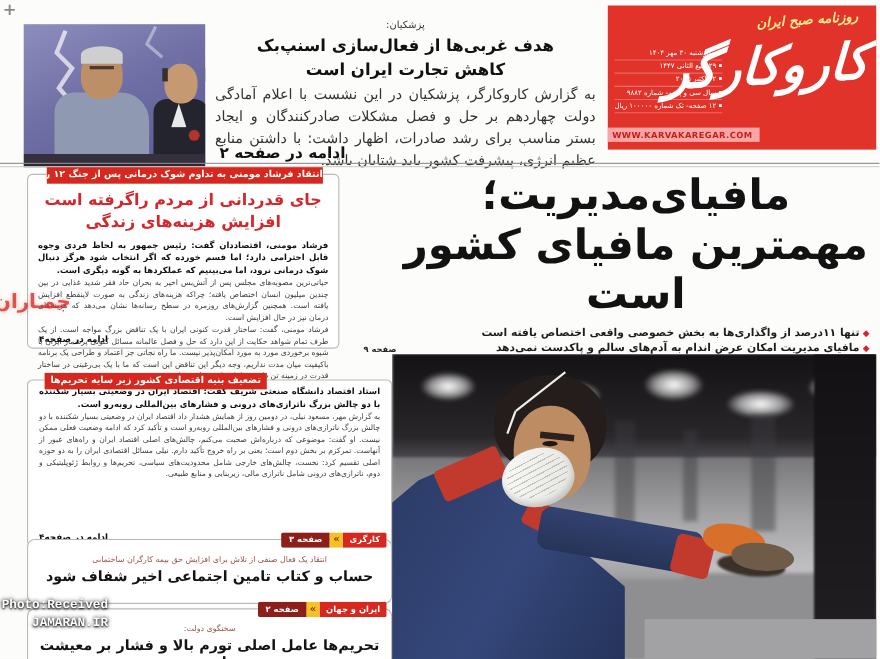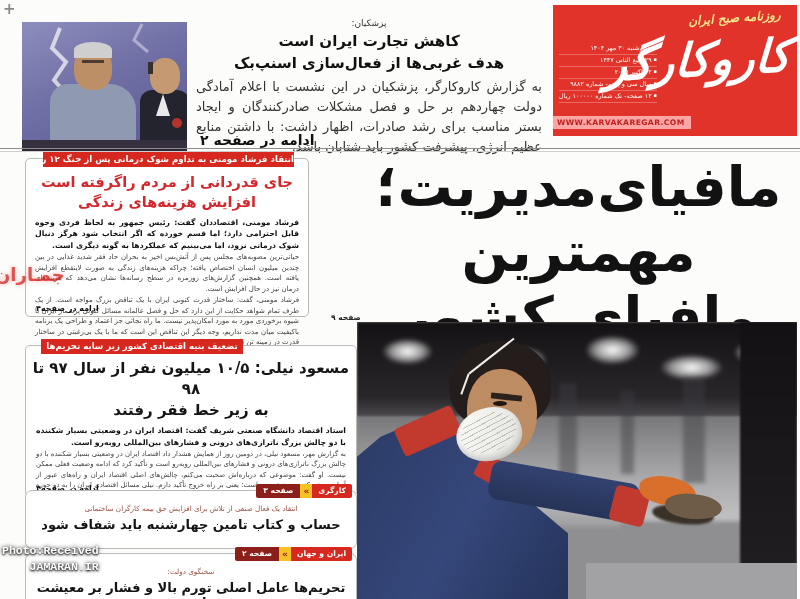--- a/index.html
+++ b/index.html
@@ -46,21 +46,21 @@
   .masthead .site{position:absolute;left:0;bottom:7px;background:#fca5a5;color:#c11f1c;font-size:7.6px;
       font-weight:bold;padding:2px 6px 2px 4px;letter-spacing:.4px;}
 
   
   .rule-a{left:0;top:148px;width:800px;height:1px;background:#8d8d8d;}
   .rule-b{left:0;top:151px;width:800px;height:1px;background:#cfcfcc;}
 
   
   .lead-story{left:360px;top:155px;width:437px;text-align:center;color:#141414;}
   .lead-story .kicker{font-size:11.5px;color:#2b2b2b;margin-bottom:2px;}
-  .lead-story .h1{font-size:55px;font-weight:800;line-height:1.18;letter-spacing:-1px;color:#121212;}
+  .lead-story .h1{font-size:38px;font-weight:800;line-height:1.18;letter-spacing:-1px;color:#121212;}
   .lead-story .bullets{margin-top:7px;direction:rtl;text-align:right;padding-right:6px;
       font-size:9.8px;font-weight:bold;line-height:1.4;color:#1d1d1d;}
   .lead-story .bullets .mk{color:#d5272b;font-size:8px;margin-left:3px;}
   .page-ref{left:331px;top:313px;font-size:7.5px;font-weight:bold;color:#222;}
 
   
   .nbox{background:#fff;border:1px solid #b9b9b6;border-radius:5px;}
   .nbox .banner{position:absolute;height:15px;background:#d6281f;color:#fff;font-size:8.6px;font-weight:bold;
       text-align:center;line-height:15px;white-space:nowrap;overflow:hidden;}
   .nbox .cont{position:absolute;left:10px;bottom:3px;font-size:8px;font-weight:bold;color:#111;}
@@ -150,22 +150,22 @@
     <div class="meet-man2-shirt"></div>
     <div class="meet-man2-head"></div>
     <div class="meet-man2-hair"></div>
     <div class="meet-flower"></div>
     <div class="meet-desk"></div>
   </div>
 
   <div class="abs top-article rtl">
     <div class="kicker">پزشکیان:</div>
     <div class="headline">
+      <div>هدف غربی‌ها از فعال‌سازی اسنپ‌بک</div>
       <div>کاهش تجارت ایران است</div>
-      <div>هدف غربی‌ها از فعال‌سازی اسنپ‌بک</div>
     </div>
     <div class="bodytxt">به گزارش کاروکارگر، پزشکیان در این نشست با اعلام آمادگی دولت چهاردهم بر حل و فصل مشکلات صادرکنندگان و ایجاد بستر مناسب برای رشد صادرات، اظهار داشت: با داشتن منابع عظیم انرژی، پیشرفت کشور باید شتابان باشد.</div>
     <div class="cont">ادامه در صفحه ۲</div>
   </div>
 
   <div class="abs masthead">
     <div class="tagline">روزنامه صبح ایران</div>
     <div class="title">کاروکارگر</div>
     <div class="dates rtl">
       <div class="row"><span class="mk">▪</span><span>چهارشنبه ۳۰ مهر ۱۴۰۴</span></div>
@@ -200,37 +200,33 @@
       <div>افزایش هزینه‌های زندگی</div>
     </div>
     <div class="lead">فرشاد مومنی، اقتصاددان گفت: رئیس جمهور به لحاظ فردی وجوه قابل احترامی دارد؛ اما قسم خورده که اگر انتخاب شود هرگز دنبال شوک درمانی نرود، اما می‌بینیم که عملکردها به گونه دیگری است.</div>
     <div class="bodytxt">حیاتی‌ترین مصوبه‌های مجلس پس از آتش‌بس اخیر به بحران حاد فقر شدید غذایی در بین چندین میلیون انسان اختصاص یافته؛ چراکه هزینه‌های زندگی به صورت لاینقطع افزایش یافته است. همچنین گزارش‌های روزمره در سطح رسانه‌ها نشان می‌دهد که هزینه‌های درمان نیز در حال افزایش است.</div>
     <div class="bodytxt">فرشاد مومنی، گفت: ساختار قدرت کنونی ایران با یک تناقض بزرگ مواجه است. از یک طرف تمام شواهد حکایت از این دارد که حل و فصل عالمانه مسائل کنونی پرشمار ایران با شیوه برخوردی مورد به مورد امکان‌پذیر نیست. ما راه نجاتی جز اعتماد و طراحی یک برنامه باکیفیت میان مدت نداریم، وجه دیگر این تناقض این است که ما با یک بی‌رغبتی در ساختار قدرت در زمینه تن دادن به لوازم این برنامه مواجهیم.</div>
     <div class="cont">ادامه در صفحه۴</div>
   </div>
 
   <div class="abs nbox nili">
     <div class="banner">تضعیف بنیه اقتصادی کشور زیر سایه تحریم‌ها</div>
-    <div class="h2">
-      <div>مسعود نیلی: ۱۰/۵ میلیون نفر از سال ۹۷ تا ۹۸</div>
-      <div>به زیر خط فقر رفتند</div>
-    </div>
     <div class="lead">استاد اقتصاد دانشگاه صنعتی شریف گفت: اقتصاد ایران در وضعیتی بسیار شکننده با دو چالش بزرگ ناترازی‌های درونی و فشارهای بین‌المللی روبه‌رو است.</div>
     <div class="bodytxt">به گزارش مهر، مسعود نیلی، در دومین روز از همایش هشدار داد اقتصاد ایران در وضعیتی بسیار شکننده با دو چالش بزرگ ناترازی‌های درونی و فشارهای بین‌المللی روبه‌رو است و تأکید کرد که ادامه وضعیت فعلی ممکن نیست. او گفت: موضوعی که درباره‌اش صحبت می‌کنم، چالش‌های اصلی اقتصاد ایران و راه‌های عبور از آنهاست. تمرکزم بر بخش دوم است؛ یعنی بر راه خروج تأکید دارم. نیلی مسائل اقتصادی ایران را به دو حوزه اصلی تقسیم کرد: نخست، چالش‌های خارجی شامل محدودیت‌های سیاسی، تحریم‌ها و روابط ژئوپلیتیکی و دوم، ناترازی‌های درونی شامل ناترازی مالی، زیربنایی و منابع طبیعی.</div>
     <div class="cont">ادامه در صفحه۴</div>
   </div>
 
   <div class="abs tabbox labor">
     <div class="tab">
       <span class="sec">کارگری</span>
       <span class="chev">»</span>
       <span class="pg">صفحه ۳</span>
     </div>
     <div class="kick">انتقاد یک فعال صنفی از تلاش برای افزایش حق بیمه کارگران ساختمانی</div>
-    <div class="h3">حساب و کتاب تامین چهارشنبه باید شفاف شود</div>
+    <div class="h3">حساب و کتاب تامین اجتماعی اخیر شفاف شود</div>
   </div>
 
   <div class="abs tabbox iranworld">
     <div class="tab">
       <span class="sec">ایران و جهان</span>
       <span class="chev">»</span>
       <span class="pg">صفحه ۲</span>
     </div>
     <div class="kick">سخنگوی دولت:</div>
     <div class="h3">تحریم‌ها عامل اصلی تورم بالا و فشار بر معیشت است</div>

